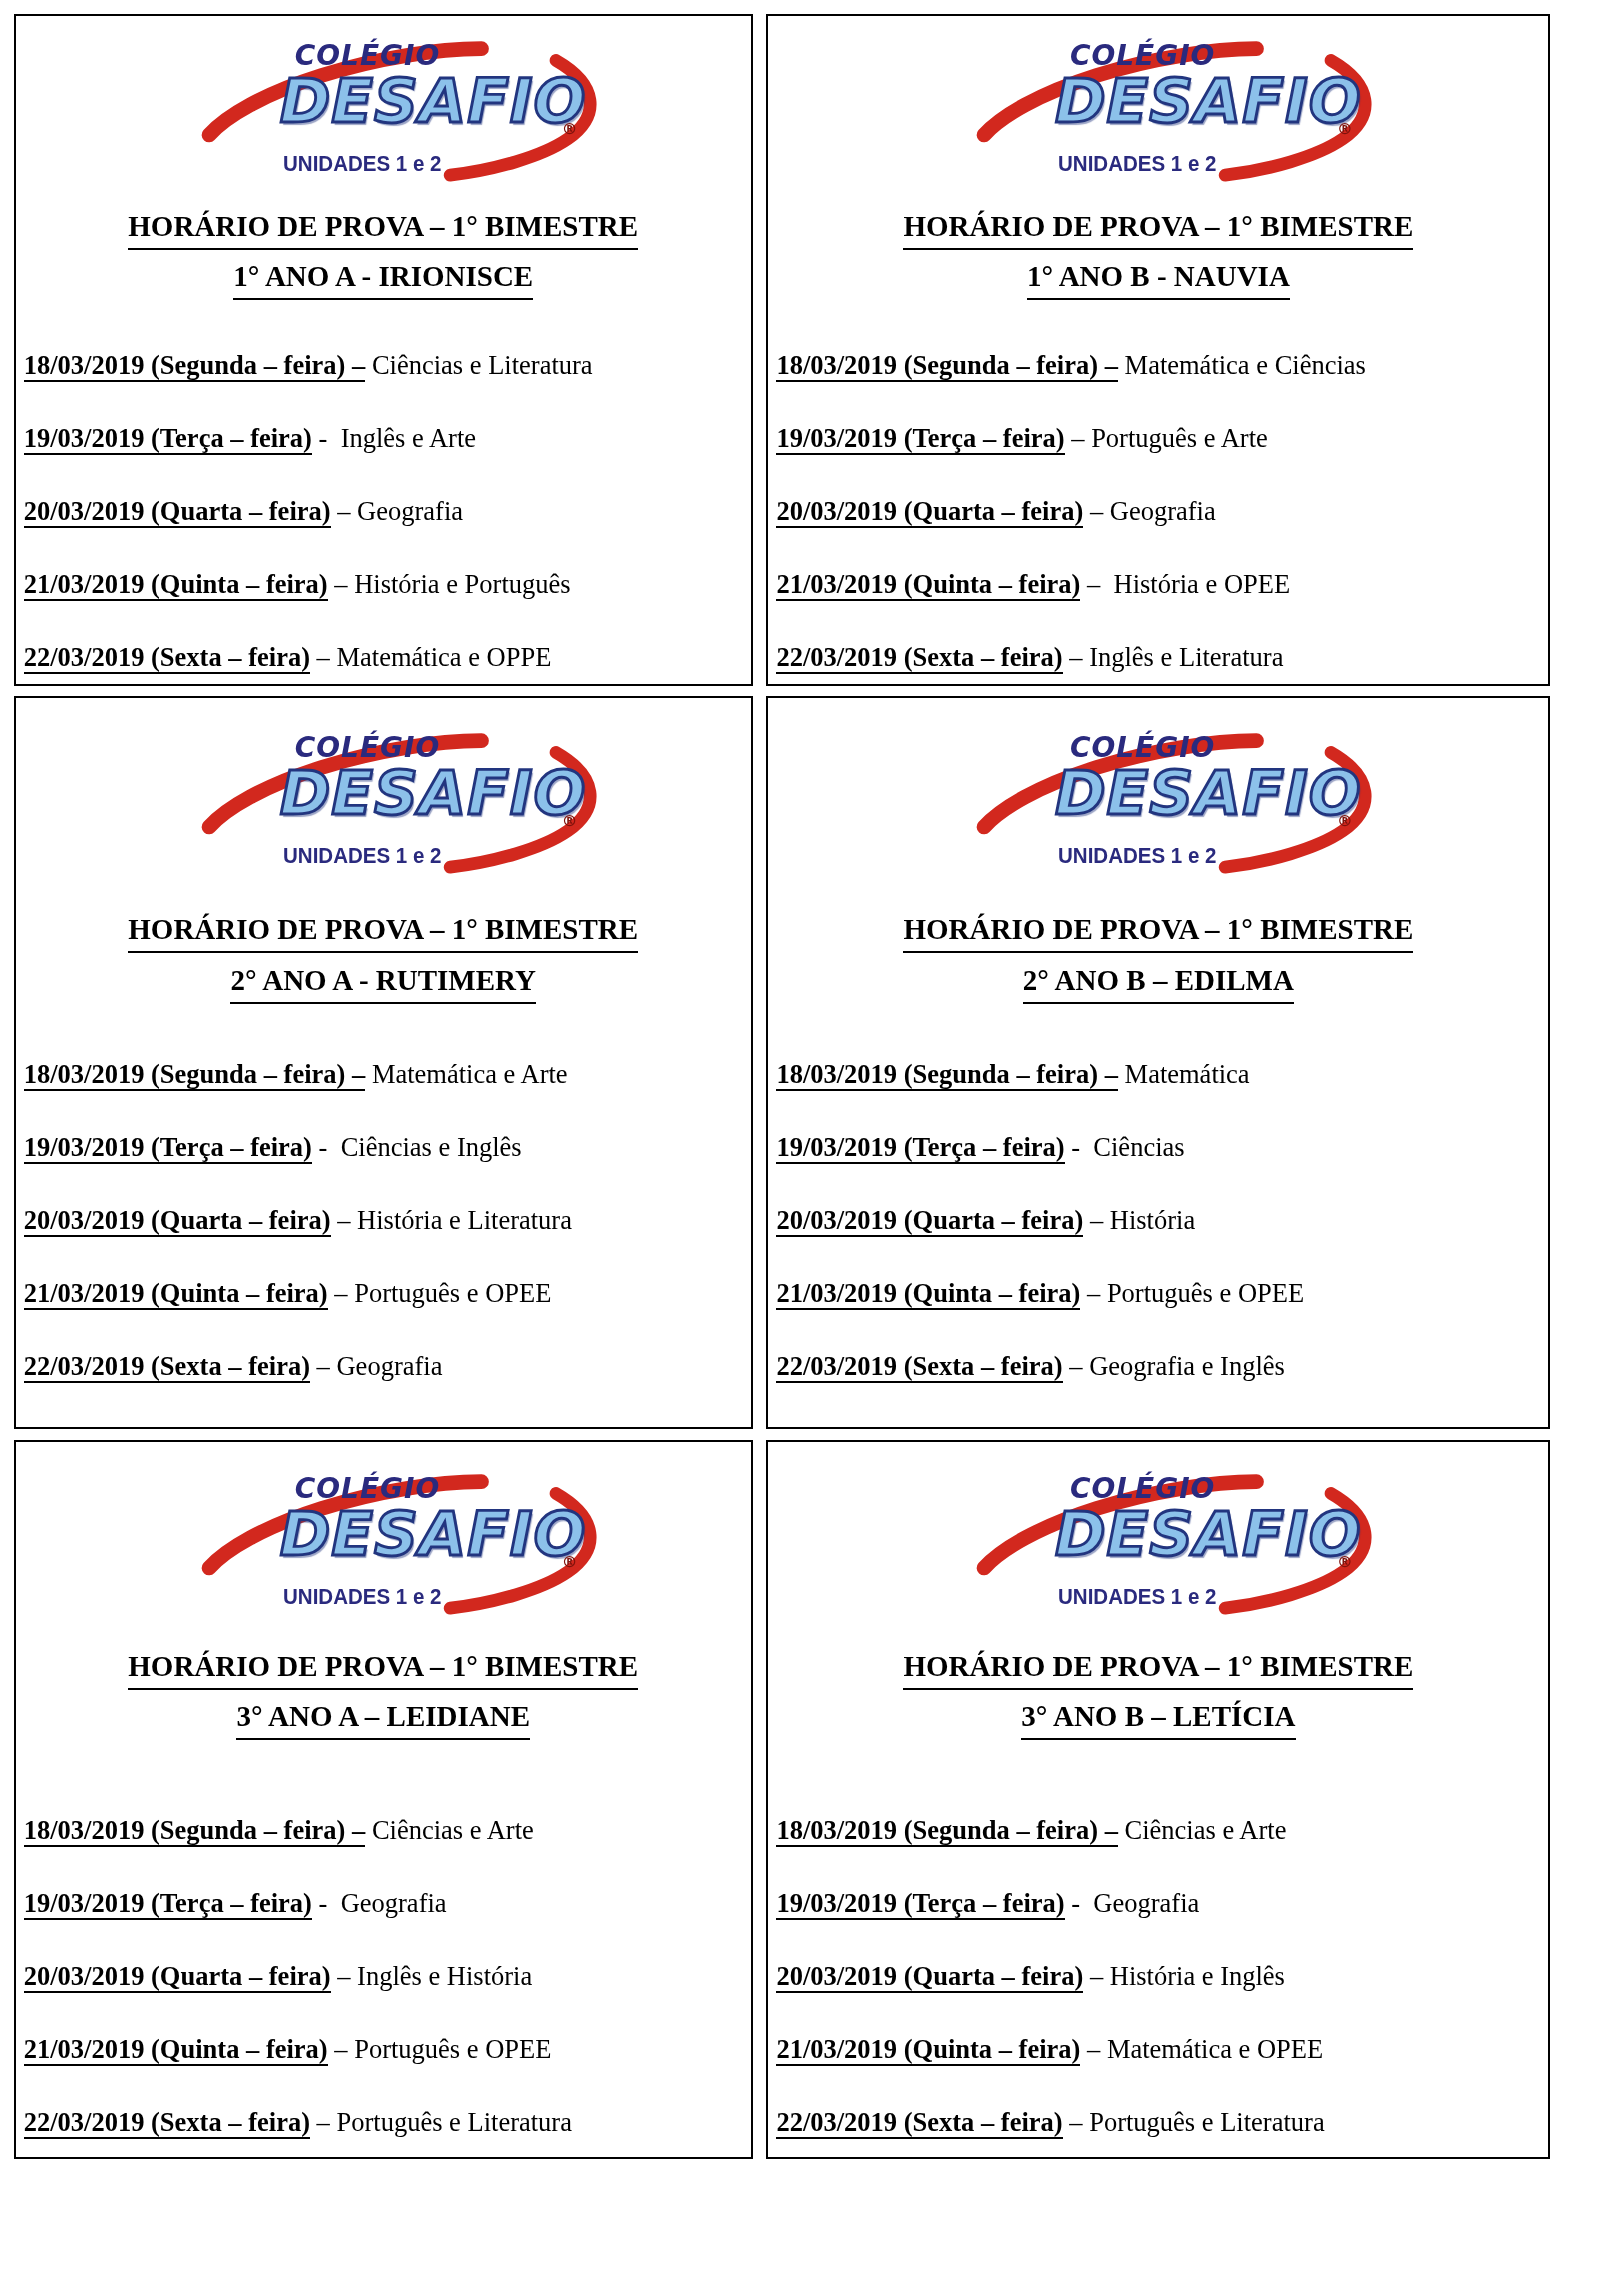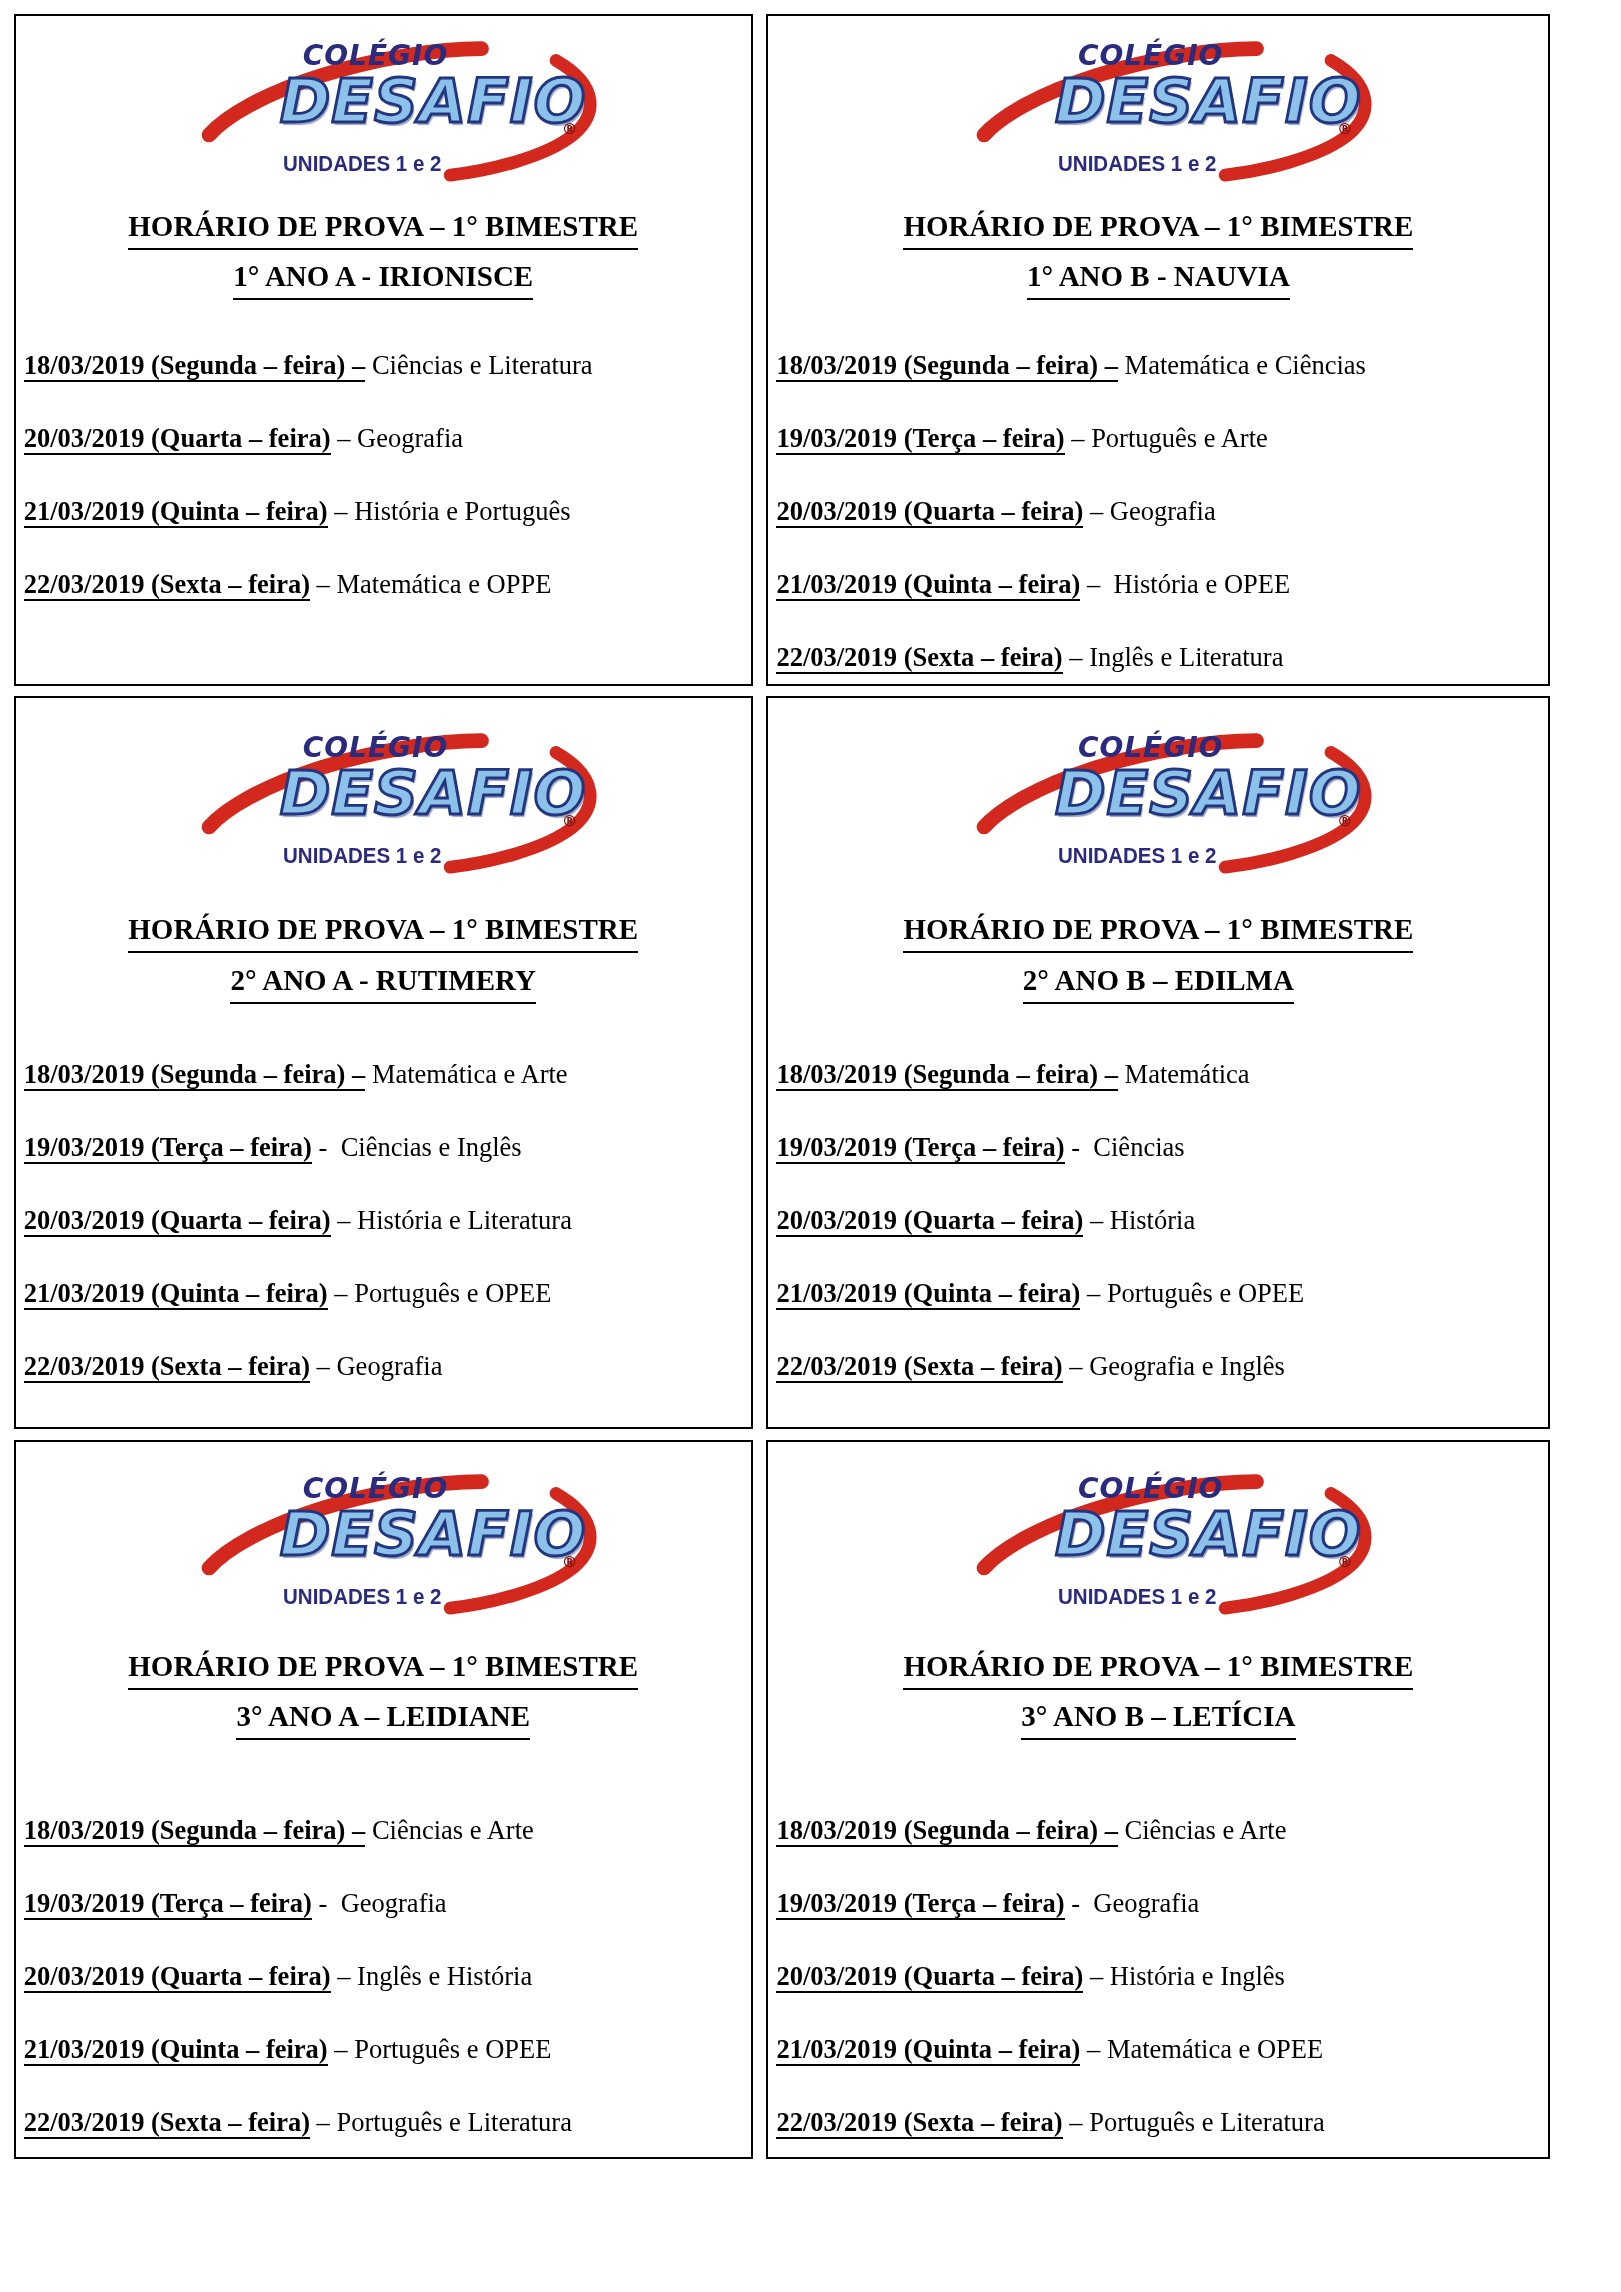--- a/index.html
+++ b/index.html
@@ -7,21 +7,21 @@
   .sheet{position:absolute;left:13.7px;top:13.7px;display:grid;
          grid-template-columns:739px 784px;grid-template-rows:672px 733px 719px;
          column-gap:13.7px;row-gap:10.8px;}
   .card{border:2.9px solid #000;box-sizing:border-box;display:flex;flex-direction:column;
         align-items:center;overflow:hidden;background:#fff;}
   
   .logo{width:451px;height:149px;position:relative;flex:none;}
   .r1 .logo{margin-top:19.6px}.r2 .logo{margin-top:29px}.r3 .logo{margin-top:25.5px}
   .logo svg{position:absolute;left:0;top:0;}
   .lg-college{position:absolute;left:137px;top:3.9px;font-family:"DejaVu Sans",sans-serif;
-              font-style:italic;font-weight:bold;font-size:28px;color:#2a2a7e;letter-spacing:1px;margin-left:8px;}
+              font-style:italic;font-weight:bold;font-size:28px;color:#2a2a7e;letter-spacing:1px;}
   .lg-name{position:absolute;left:122px;top:35px;font-family:"DejaVu Sans",sans-serif;
            font-style:italic;font-weight:bold;font-size:61px;line-height:1;color:#8cc1ea;
            -webkit-text-stroke:2.9px #22357f;text-shadow:2px 2.9px 1px rgba(34,53,127,.45);
            letter-spacing:1px;}
   .lg-reg{position:absolute;left:404px;top:84px;font-size:15.7px;color:#7e120c;
           font-family:"DejaVu Sans",sans-serif;font-weight:bold;}
   .lg-units{position:absolute;left:125px;top:116px;font-family:"Liberation Sans",sans-serif;
             font-weight:bold;font-size:21.6px;color:#2a2a7e;transform:scaleX(.95);transform-origin:left;}
   
   .title{font-weight:bold;font-size:29px;text-align:center;}
@@ -47,20 +47,21 @@
       </svg>
       <div class="lg-college">COLÉGIO</div>
       <div class="lg-name">DESAFIO</div>
       <div class="lg-reg">®</div>
       <div class="lg-units">UNIDADES 1 e 2</div>
     </div>
     <div class="title"><span class="u">HORÁRIO DE PROVA – 1° BIMESTRE</span></div>
     <div class="klass"><span class="u">1° ANO A - IRIONISCE</span></div>
     <div class="rows">
         <div class="row"><span class="date">18/03/2019 (Segunda – feira) –</span><span class="sep"> </span><span class="subject">Ciências e Literatura</span></div>
+        <div class="row"><span class="date">19/03/2019 (Terça – feira)</span><span class="sep"> -  </span><span class="subject">Inglês e Arte</span></div>
         <div class="row"><span class="date">20/03/2019 (Quarta – feira)</span><span class="sep"> – </span><span class="subject">Geografia</span></div>
         <div class="row"><span class="date">21/03/2019 (Quinta – feira)</span><span class="sep"> – </span><span class="subject">História e Português</span></div>
         <div class="row"><span class="date">22/03/2019 (Sexta – feira)</span><span class="sep"> – </span><span class="subject">Matemática e OPPE</span></div>
       </div>
   </div>
     <div class="card r1">
     <div class="logo">
       <svg width="451" height="149" viewBox="0 0 460 152">
         <path d="M 330 14 A 200 64 -12 0 0 52 102" fill="none" stroke="#d2281e" stroke-width="15" stroke-linecap="round"></path>
         <path d="M 406 26 C 448 50 452 82 418 106 C 392 124 342 138 298 143" fill="none" stroke="#d2281e" stroke-width="13" stroke-linecap="round"></path>

